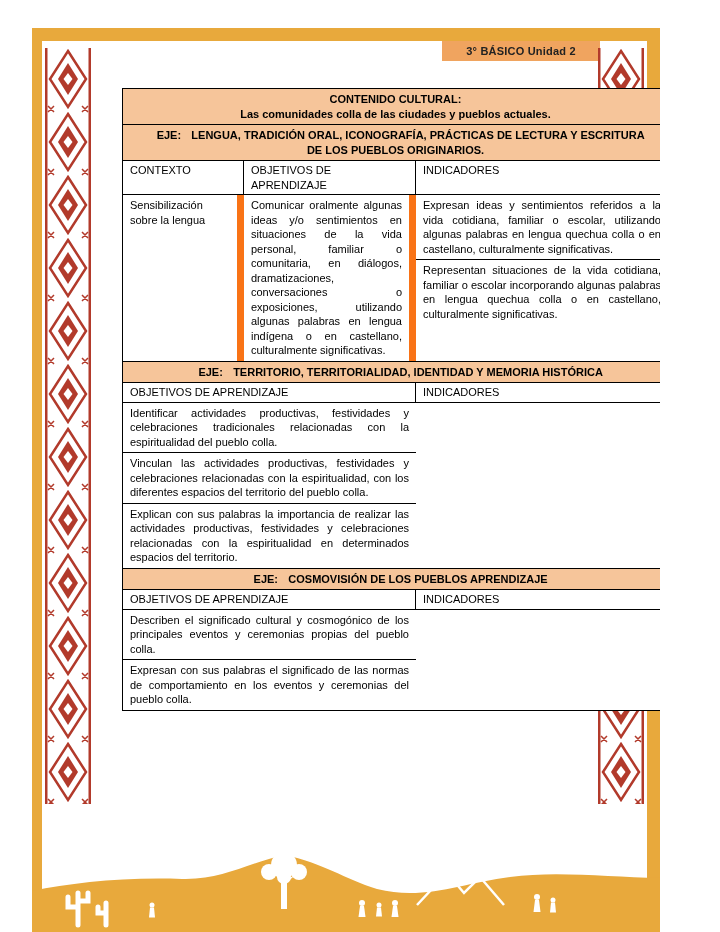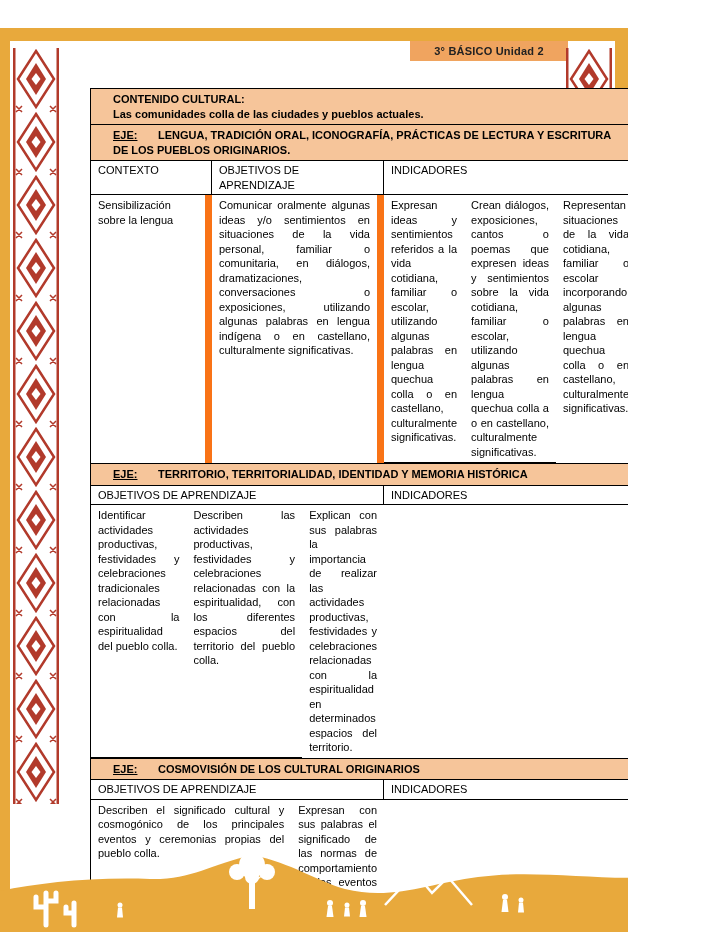--- a/index.html
+++ b/index.html
@@ -1,45 +1,45 @@
 <!DOCTYPE html>
 <html><head>
 <meta charset="utf-8">
 <style>
   *{margin:0;padding:0;box-sizing:border-box;}
   html,body{width:720px;height:932px;}
   body{font-family:"Liberation Sans",sans-serif;background:#ffffff;}
-  .page{position:relative;width:628px;height:932px;background:#fff;overflow:hidden;}
+  .page{position:relative;width:628px;height:932px;background:#fff;overflow:hidden;margin-left:32px;}
   .gold{background:#E8A93C;}
   .frame-top{position:absolute;left:0;top:28px;width:100%;height:13px;}
   .frame-left{position:absolute;left:0;top:28px;bottom:0;width:10px;}
   .frame-right{position:absolute;right:0;top:28px;bottom:0;width:13px;}
   .frame-bottom{position:absolute;left:0;bottom:0;width:100%;height:12px;}
   .badge{position:absolute;top:41px;right:60px;width:158px;height:20px;background:#F0A45F;
          display:flex;align-items:center;justify-content:center;
          font-size:11px;font-weight:bold;color:#222;letter-spacing:.2px;}
   .strip{position:absolute;top:48px;width:46px;height:756px;}
   .strip-left{left:13px;}
   .strip-right{right:16px;}
   .footer-art{position:absolute;left:0;bottom:0;width:720px;height:125px;}
 
   .tbl{position:absolute;left:90px;top:88px;width:547px;border:1.5px solid #000;
        font-size:11px;line-height:14.5px;color:#000;background:#fff;}
   .trow{border-bottom:1px solid #000;}
   .tbl > .trow:last-child{border-bottom:none;}
   .orange{background:#F6C59A;}
   .bold{font-weight:bold;}
-  .padc{padding:3px 22px;}
-  .eje-label{display:inline-block;min-width:45px;font-weight:bold;text-decoration:underline;}
+  .padc{padding:3px 22px;text-align:center;}
+  .eje-label{display:inline-block;min-width:45px;font-weight:bold;}
   .g3{display:grid;grid-template-columns:121px 172px 1fr;}
   .g2{display:grid;grid-template-columns:293px 1fr;}
   .gc{padding:2px 7px;border-right:1px solid #000;}
   .g3 .gc:last-child,.g2 .gc:last-child{border-right:none;}
   .bodycell{padding:3px 7px;border-right:7px solid #f97316;}
-  .ind-col{display:flex;flex-direction:row;}
+  .ind-col{display:flex;flex-direction:column;}
   .ind{padding:3px 7px;border-bottom:1px solid #000;text-align:justify;}
   .ind:last-child{border-bottom:none;flex:1;}
   .just{text-align:justify;}
 </style>
 </head>
 <body>
 
 <div class="page">
 
   <div class="frame-top gold"></div>
@@ -114,44 +114,43 @@
       <div class="gc">CONTEXTO</div>
       <div class="gc">OBJETIVOS DE APRENDIZAJE</div>
       <div class="gc">INDICADORES</div>
     </div>
 
     <div class="trow g3">
       <div class="bodycell">Sensibilización sobre la lengua</div>
       <div class="bodycell just">Comunicar oralmente algunas ideas y/o sentimientos en situaciones de la vida personal, familiar o comunitaria, en diálogos, dramatizaciones, conversaciones o exposiciones, utilizando algunas palabras en lengua indígena o en castellano, culturalmente significativas.</div>
       <div class="ind-col">
         <div class="ind">Expresan ideas y sentimientos referidos a la vida cotidiana, familiar o escolar, utilizando algunas palabras en lengua quechua colla o en castellano, culturalmente significativas.</div>
-        <div class="ind">Crean diálogos, exposiciones, cantos o poemas que expresen ideas y sentimientos sobre la vida cotidiana, familiar o escolar, utilizando algunas palabras en lengua quechua colla a o en castellano, culturalmente significativas.</div>
         <div class="ind">Representan situaciones de la vida cotidiana, familiar o escolar incorporando algunas palabras en lengua quechua colla o en castellano, culturalmente significativas.</div>
       </div>
     </div>
 
     <div class="trow orange padc">
       <span class="eje-label">EJE:</span><span class="bold">TERRITORIO, TERRITORIALIDAD, IDENTIDAD Y MEMORIA HISTÓRICA</span>
     </div>
 
     <div class="trow g2">
       <div class="gc">OBJETIVOS DE APRENDIZAJE</div>
       <div class="gc">INDICADORES</div>
     </div>
 
     <div class="trow g2">
       <div class="ind-col">
         <div class="ind">Identificar actividades productivas, festividades y celebraciones tradicionales relacionadas con la espiritualidad del pueblo colla.</div>
-        <div class="ind">Describen las actividades productivas, festividades y celebraciones relacionadas con la espiritualidad, con los diferentes espacios del territorio del pueblo colla.</div>
+        <div class="ind">Vinculan las actividades productivas, festividades y celebraciones relacionadas con la espiritualidad, con los diferentes espacios del territorio del pueblo colla.</div>
         <div class="ind">Explican con sus palabras la importancia de realizar las actividades productivas, festividades y celebraciones relacionadas con la espiritualidad en determinados espacios del territorio.</div>
       </div>
     </div>
 
     <div class="trow orange padc">
-      <span class="eje-label">EJE:</span><span class="bold">COSMOVISIÓN DE LOS CULTURAL ORIGINARIOS</span>
+      <span class="eje-label">EJE:</span><span class="bold">COSMOVISIÓN DE LOS PUEBLOS APRENDIZAJE</span>
     </div>
 
     <div class="trow g2">
       <div class="gc">OBJETIVOS DE APRENDIZAJE</div>
       <div class="gc">INDICADORES</div>
     </div>
 
     <div class="trow g2">
       <div class="ind-col">
         <div class="ind">Describen el significado cultural y cosmogónico de los principales eventos y ceremonias propias del pueblo colla.</div>

